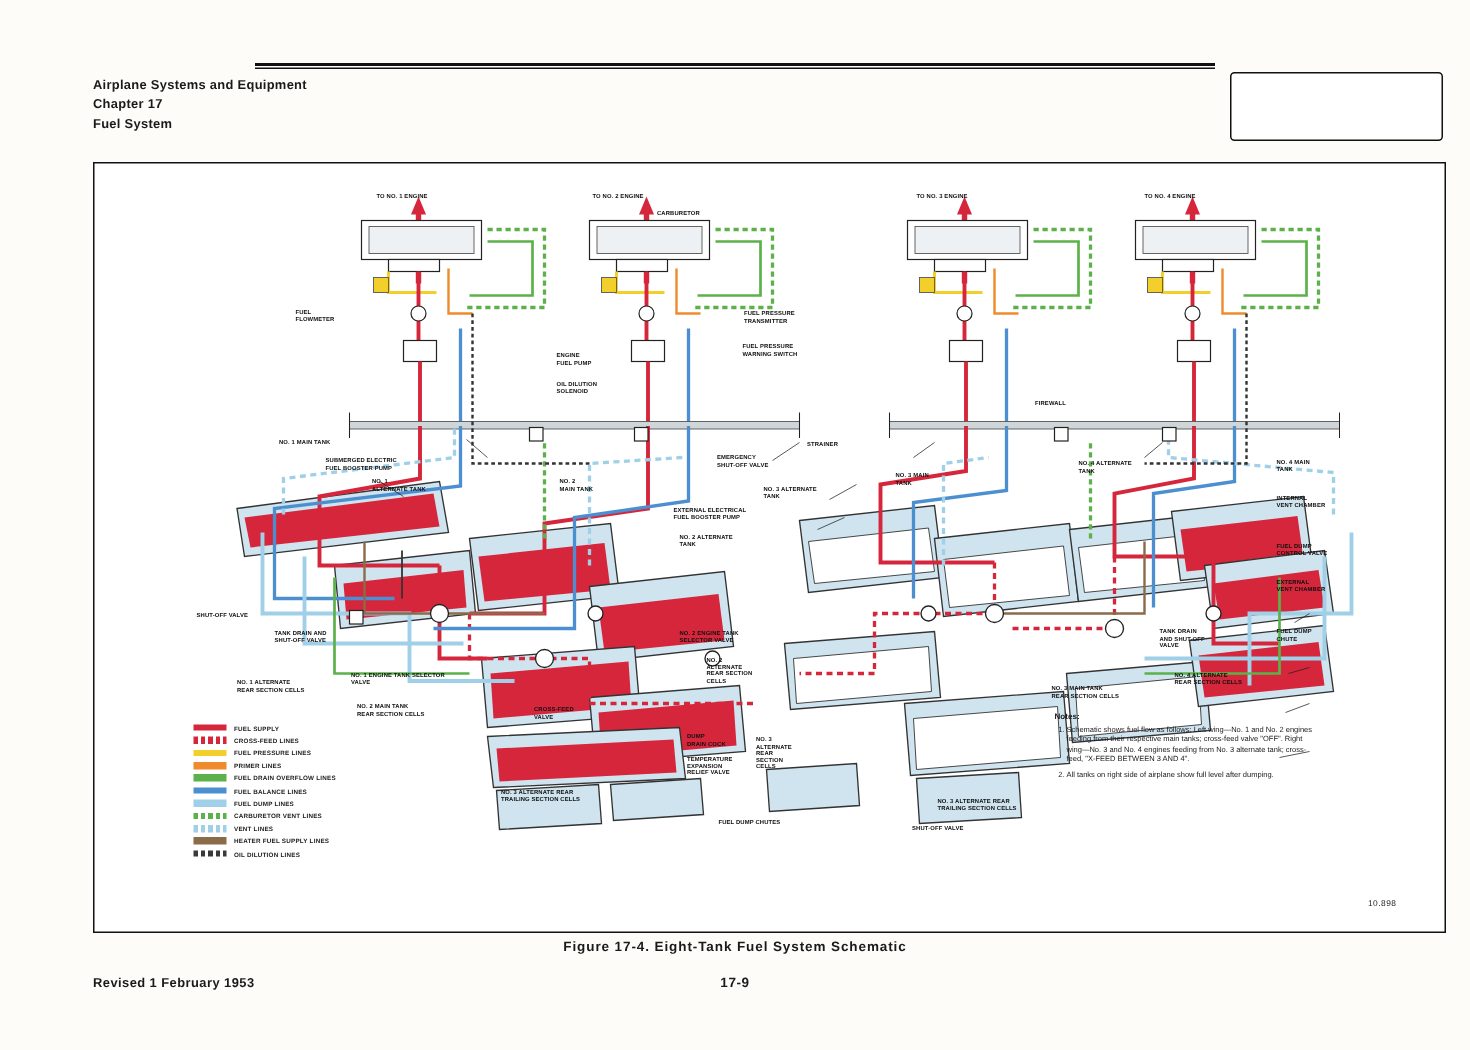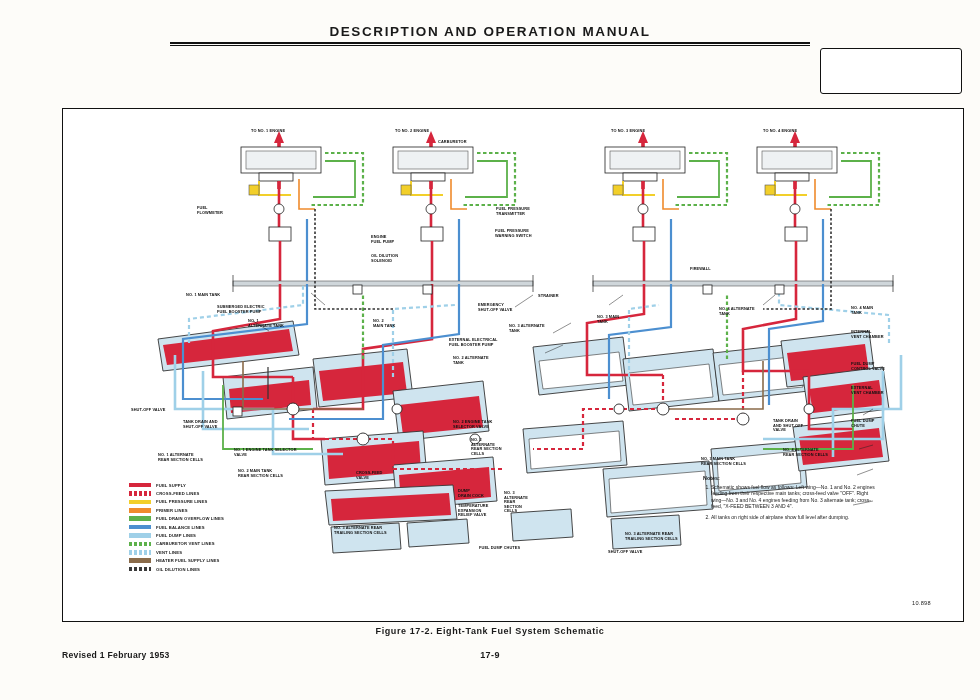--- a/index.html
+++ b/index.html
@@ -70,24 +70,28 @@
   .notes{position:absolute;left:640px;top:366px;width:176px;}
   .notes h4{margin:0 0 3px 0;font-size:5.4px;font-weight:bold;}
   .notes ol{margin:0;padding-left:8px;}
   .notes li{font-size:5px;line-height:6.4px;margin-bottom:4px;}
 </style>
 </head>
 <body>
 
 <div class="page">
 
-  <div class="hdr-title">DESCRIPTION AND OPERATION MANUAL</div>
   <div class="hdr-rule"></div>
   <div class="hdr-rule2"></div>
 
+  <div class="subhdr">
+    <div>Airplane Systems and Equipment</div>
+    <div>Chapter 17</div>
+    <div>Fuel System</div>
+  </div>
 
   <div class="whitebox"></div>
 
   <div class="frame">
     <div class="frame-inner">
 
       
       <svg width="900" height="512" viewBox="0 0 900 512">
         <defs>
           <style>
@@ -442,17 +446,17 @@
         <ol id="notes-host">
             <li>Schematic shows fuel flow as follows: Left wing—No. 1 and No. 2 engines feeding from their respective main tanks; cross-feed valve "OFF". Right wing—No. 3 and No. 4 engines feeding from No. 3 alternate tank; cross-feed, "X-FEED BETWEEN 3 AND 4".</li>
             <li>All tanks on right side of airplane show full level after dumping.</li>
           </ol>
       </div>
 
     </div>
   </div>
 
   <div class="docnum">10.898</div>
-  <div class="figcap">Figure 17-2. Eight-Tank Fuel System Schematic</div>
+  <div class="figcap">Figure 17-4. Eight-Tank Fuel System Schematic</div>
   <div class="rev">Revised 1 February 1953</div>
   <div class="pageno">17-9</div>
 
 </div>
 
 </body></html>

